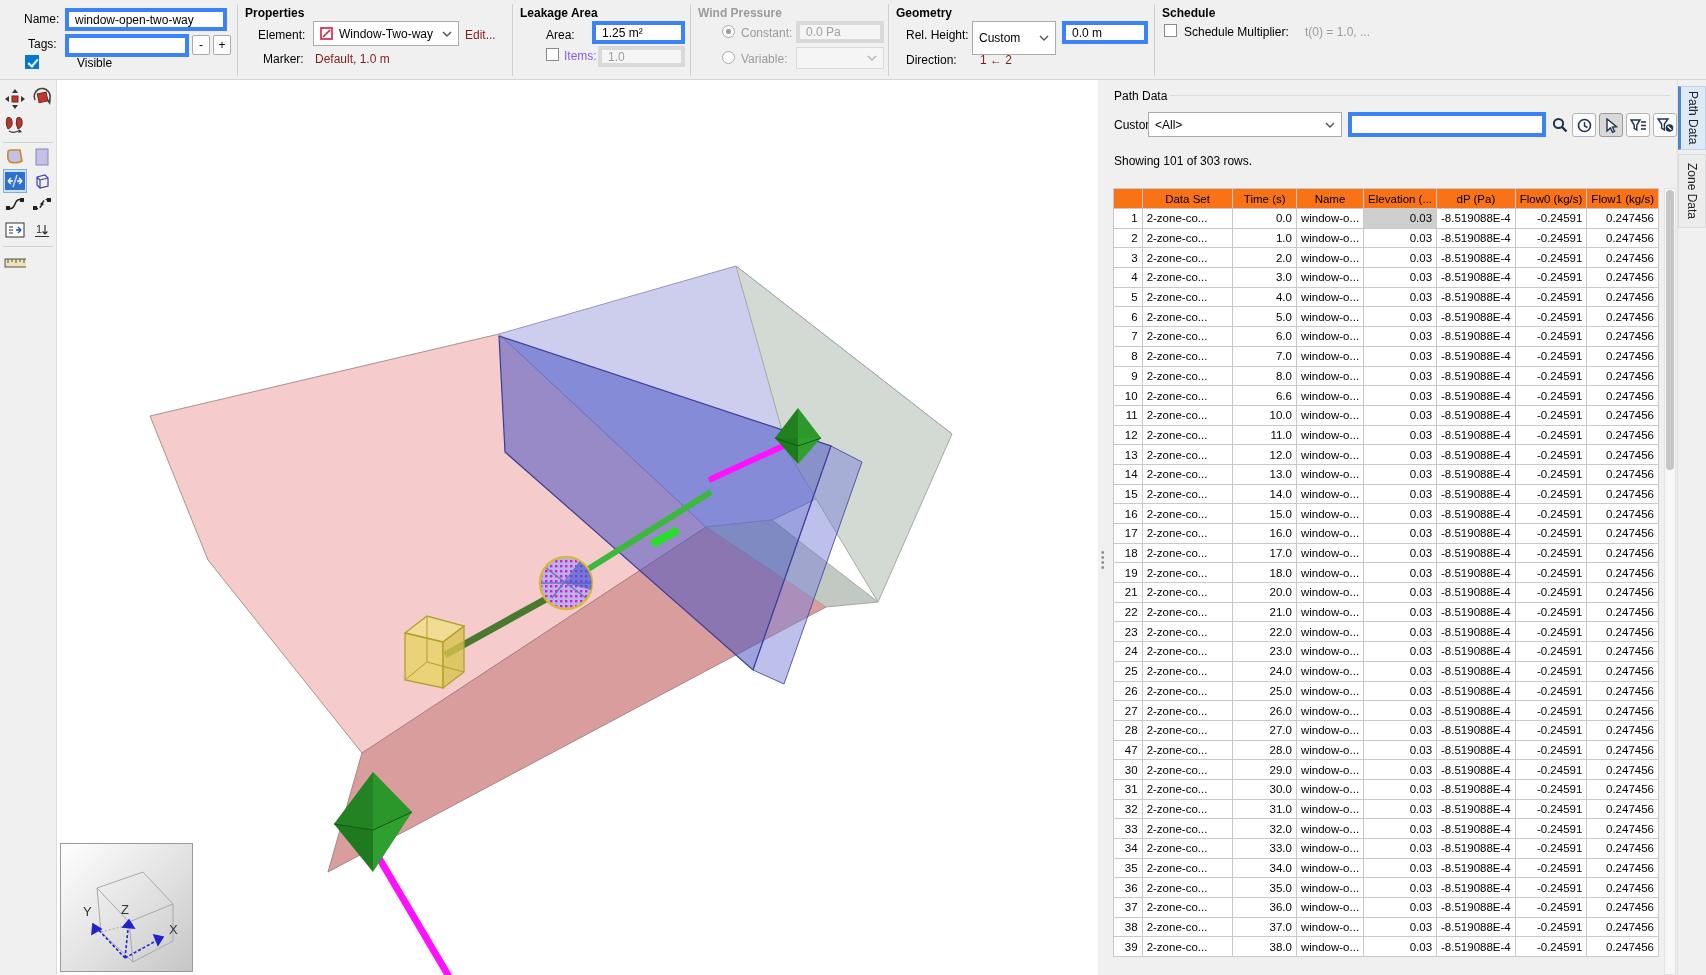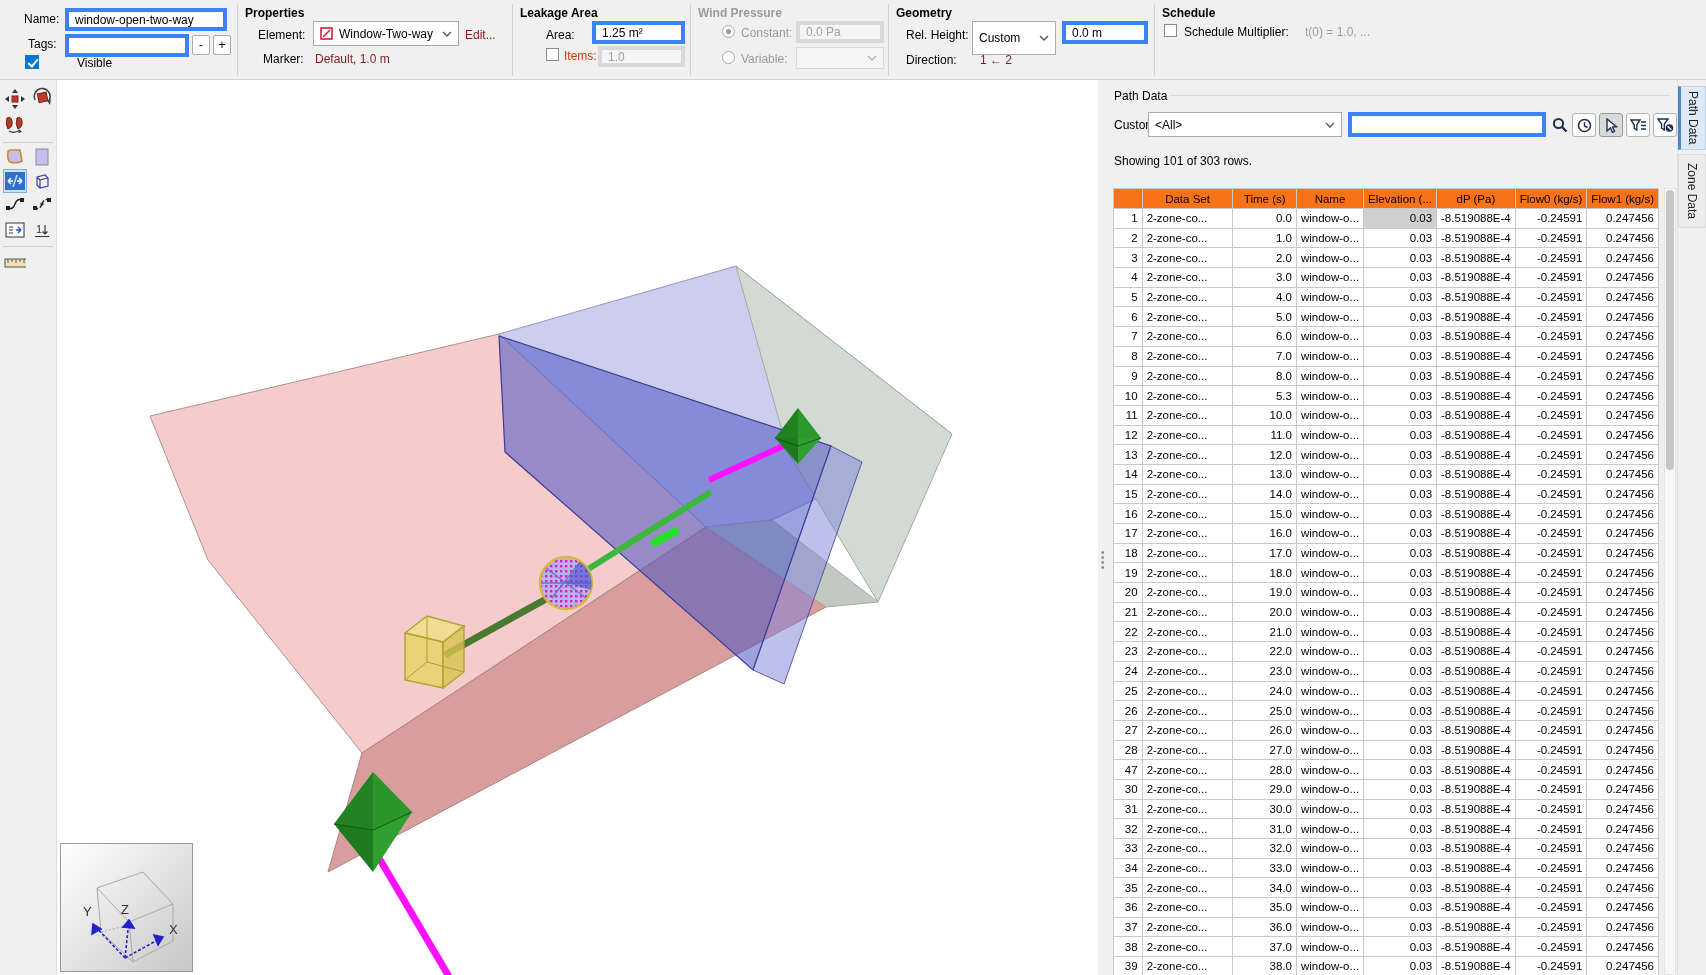--- a/index.html
+++ b/index.html
@@ -103,21 +103,21 @@
     <span class="lbl link" style="left:465px;top:28px;position:absolute;">Edit...</span>
     <span class="lbl" style="left:263px;top:52px;">Marker:</span>
     <span class="lbl link" style="left:315px;top:52px;">Default, 1.0 m</span>
 
     <div class="vsep" style="left:512px;"></div>
 
     <span class="sec-title" style="left:520px;top:6px;">Leakage Area</span>
     <span class="lbl" style="left:546px;top:28px;">Area:</span>
     <input class="tb-input" style="left: 592px; top: 21px; width: 93px; height: 23px;" value="1.25 m²">
     <span class="chk" style="left:546px;top:48px;width:13px;height:13px;"></span>
-    <span class="lbl" style="left:564px;top:49px;color:#c2410c;">Items:</span>
+    <span class="lbl" style="left:564px;top:49px;color:#8b5cf6;">Items:</span>
     <input class="tb-input disabled" style="left: 598px; top: 46px; width: 87px; height: 21px;" disabled="" value="1.0">
 
     <div class="vsep" style="left:690px;"></div>
 
     <span class="sec-title disabled" style="left:698px;top:6px;">Wind Pressure</span>
     <span class="radio sel" style="left:722px;top:25px;"></span>
     <span class="lbl gray" style="left:741px;top:26px;">Constant:</span>
     <input class="tb-input disabled" style="left: 796px; top: 21px; width: 88px; height: 22px;" disabled="" value="0.0 Pa">
     <span class="radio" style="left:722px;top:51px;"></span>
     <span class="lbl gray" style="left:741px;top:52px;">Variable:</span>
@@ -472,21 +472,21 @@
               <td class="num">8.0</td>
               <td class="txt">window-o...</td>
               <td class="num">0.03</td>
               <td class="num">-8.519088E-4</td>
               <td class="num">-0.24591</td>
               <td class="num">0.247456</td>
             </tr>
             <tr>
               <td class="num">10</td>
               <td class="txt">2-zone-co...</td>
-              <td class="num">5.3</td>
+              <td class="num">6.6</td>
               <td class="txt">window-o...</td>
               <td class="num">0.03</td>
               <td class="num">-8.519088E-4</td>
               <td class="num">-0.24591</td>
               <td class="num">0.247456</td>
             </tr>
             <tr>
               <td class="num">11</td>
               <td class="txt">2-zone-co...</td>
               <td class="num">10.0</td>
@@ -563,30 +563,20 @@
               <td class="txt">window-o...</td>
               <td class="num">0.03</td>
               <td class="num">-8.519088E-4</td>
               <td class="num">-0.24591</td>
               <td class="num">0.247456</td>
             </tr>
             <tr>
               <td class="num">19</td>
               <td class="txt">2-zone-co...</td>
               <td class="num">18.0</td>
-              <td class="txt">window-o...</td>
-              <td class="num">0.03</td>
-              <td class="num">-8.519088E-4</td>
-              <td class="num">-0.24591</td>
-              <td class="num">0.247456</td>
-            </tr>
-            <tr>
-              <td class="num">20</td>
-              <td class="txt">2-zone-co...</td>
-              <td class="num">19.0</td>
               <td class="txt">window-o...</td>
               <td class="num">0.03</td>
               <td class="num">-8.519088E-4</td>
               <td class="num">-0.24591</td>
               <td class="num">0.247456</td>
             </tr>
             <tr>
               <td class="num">21</td>
               <td class="txt">2-zone-co...</td>
               <td class="num">20.0</td>

